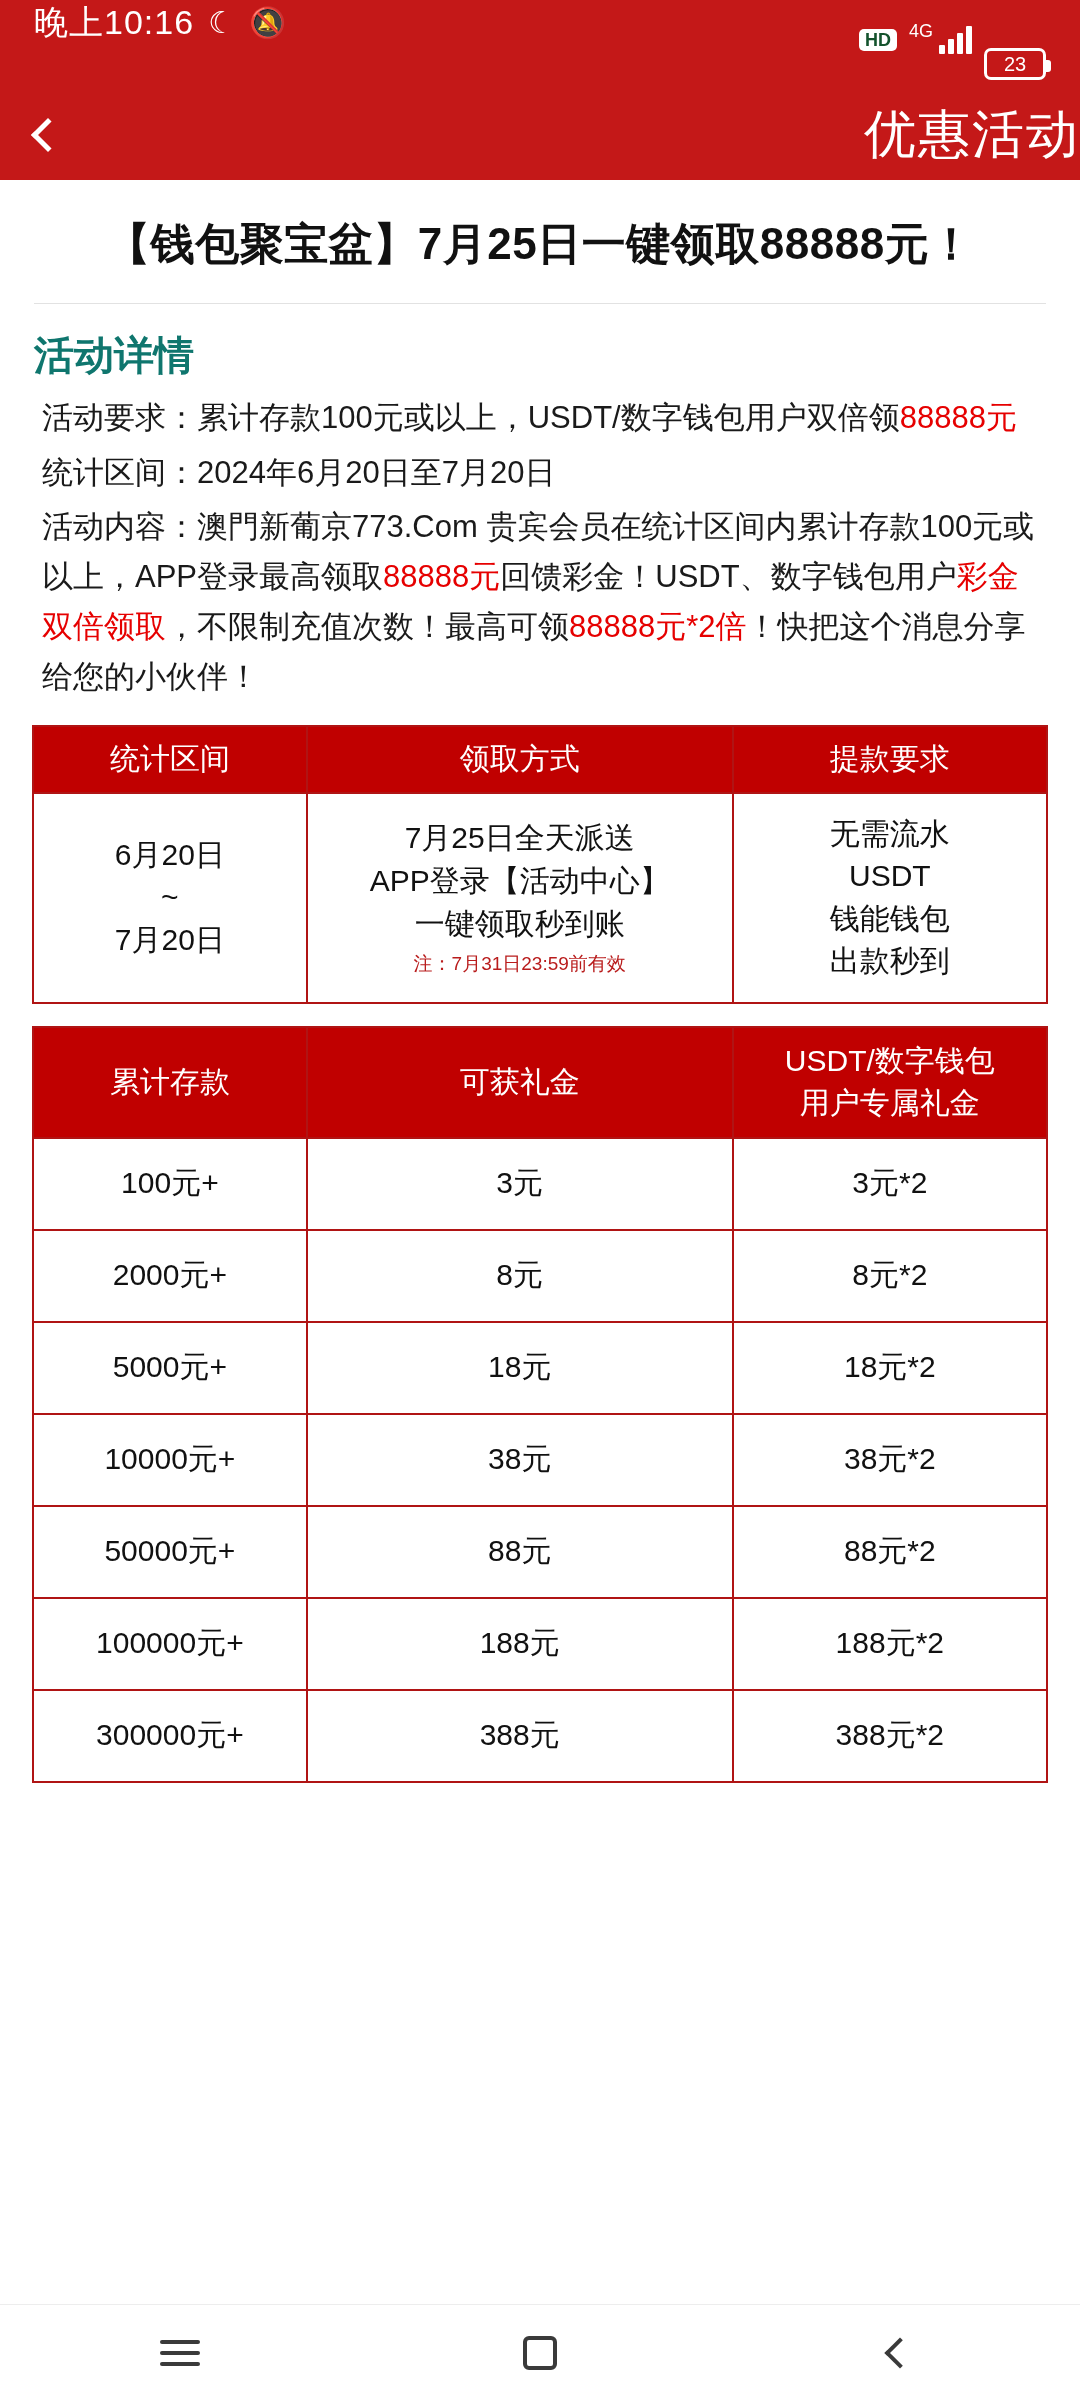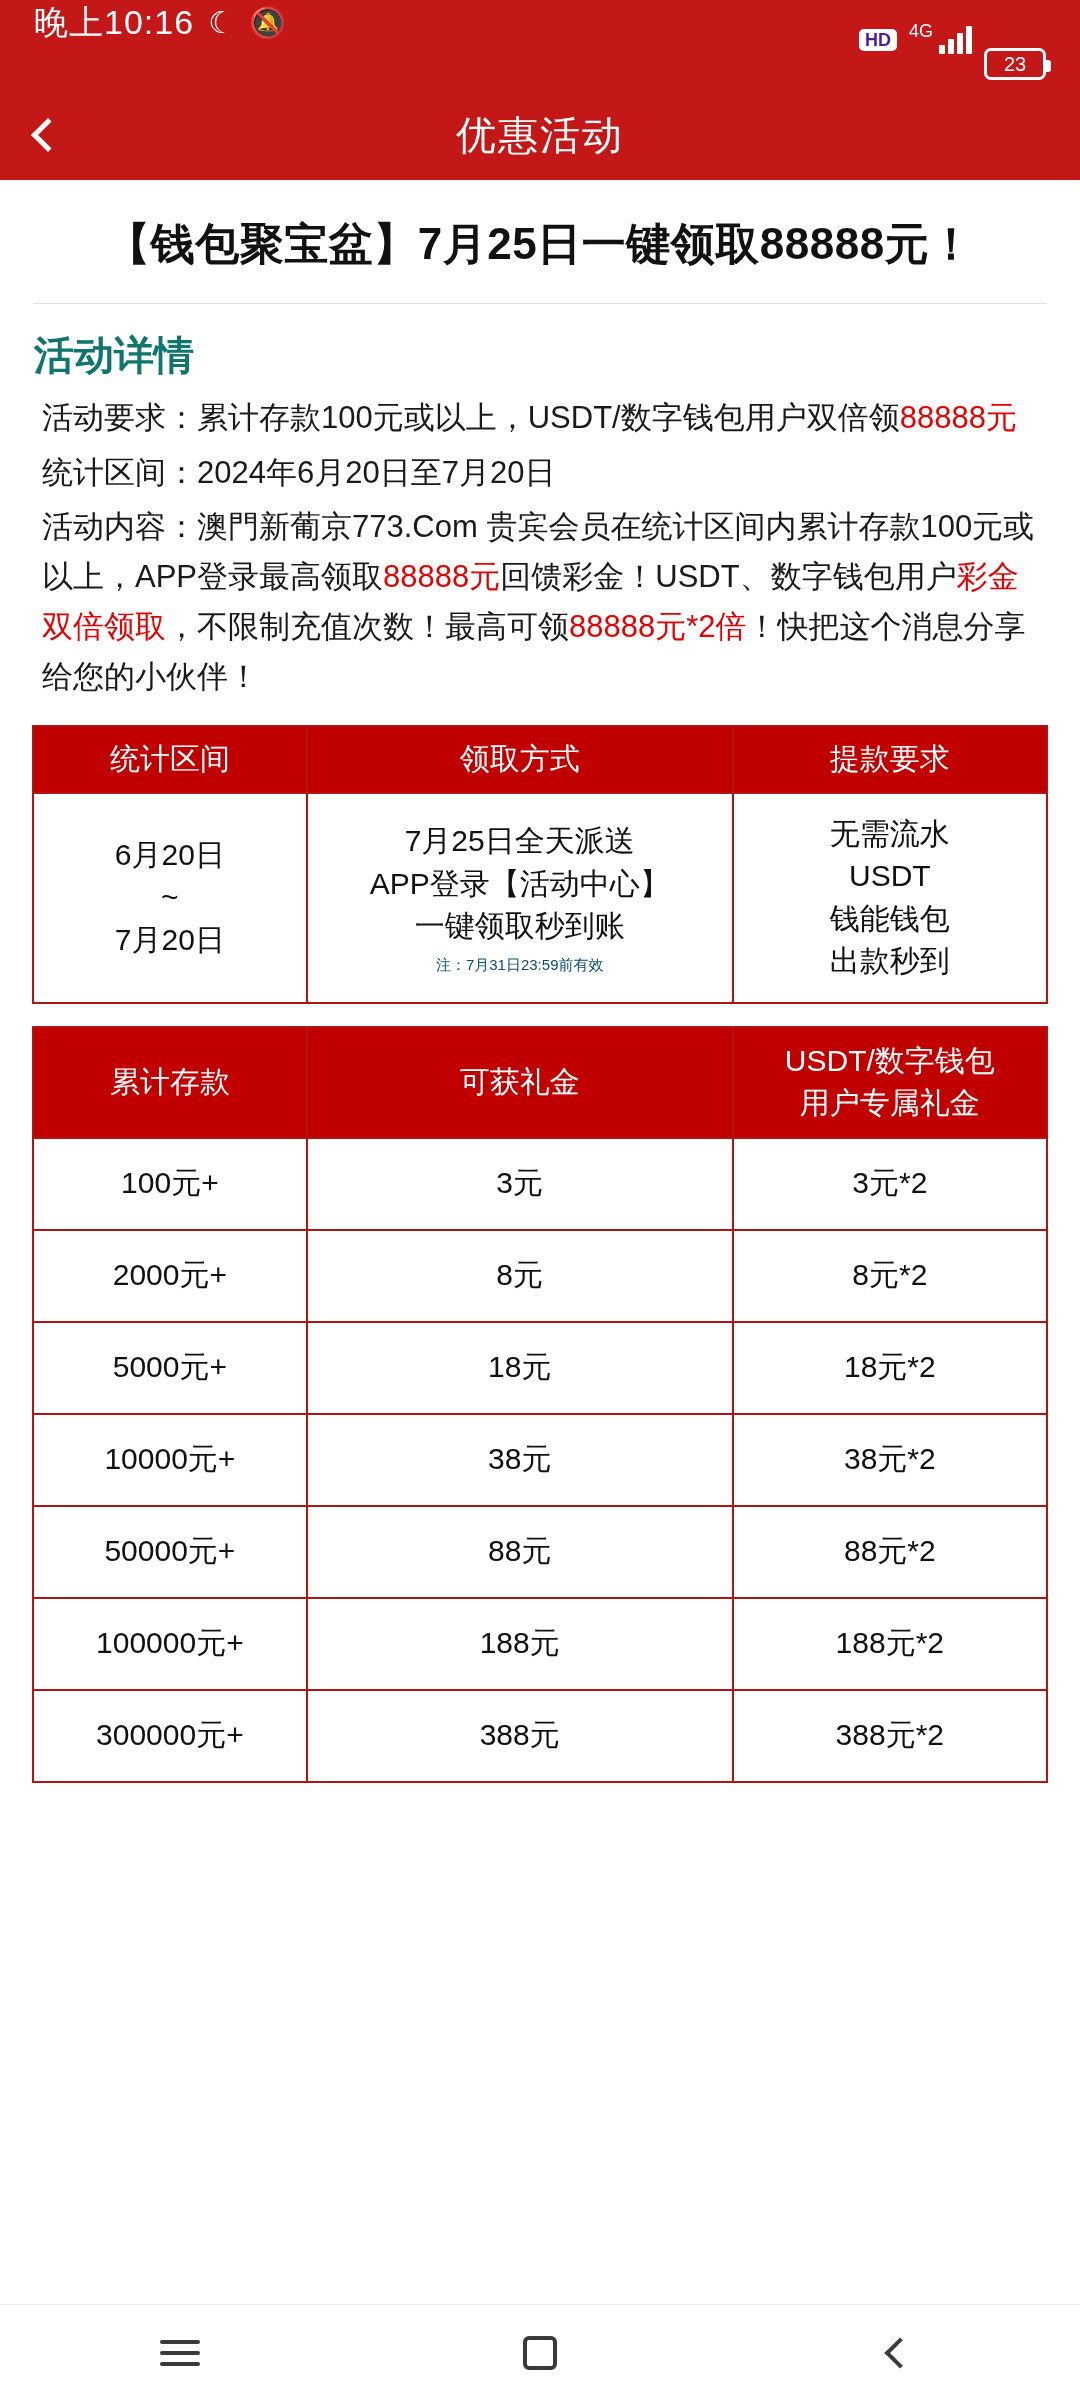--- a/index.html
+++ b/index.html
@@ -21,21 +21,21 @@
     justify-content: space-between;
     padding: 0 34px;
   }
   .status-left { display: flex; align-items: center; gap: 14px; }
   .status-time { font-size: 34px; letter-spacing: 1px; }
   .moon-icon { font-size: 30px; line-height: 1; }
   .bell-off-icon { font-size: 30px; line-height: 1; position: relative; }
   .status-right { display: flex; align-items: center; gap: 12px; }
   .hd-badge {
     font-size: 18px; font-weight: bold;
-    background: #ffffff; color: #4c1d95;
+    background: #ffffff; color: #14532d;
     border-radius: 5px; padding: 2px 6px; line-height: 1;
   }
   .net-type { font-size: 18px; line-height: 1; margin-right: -6px; position: relative; top: -9px; }
   .signal-bars { display: flex; align-items: flex-end; gap: 3px; height: 28px; }
   .signal-bars i { width: 6px; background: #ffffff; display: block; border-radius: 1px; }
   .signal-bars i:nth-child(1) { height: 9px; }
   .signal-bars i:nth-child(2) { height: 15px; }
   .signal-bars i:nth-child(3) { height: 21px; }
   .signal-bars i:nth-child(4) { height: 28px; }
   .battery {
@@ -62,22 +62,22 @@
     display: flex; align-items: center; justify-content: center;
   }
   .back-chevron {
     display: inline-block;
     width: 24px; height: 24px;
     border-left: 5px solid #ffffff;
     border-bottom: 5px solid #ffffff;
     transform: rotate(45deg);
   }
   .appbar-title {
-    position: absolute; left: 0; right: 0; text-align: center;
-    font-size: 40px; font-weight: 500; letter-spacing: 2px;
+    position: absolute; left: 0; right: 0; text-align: right;
+    font-size: 52px; font-weight: 500; letter-spacing: 2px;
   }
 
   
   .content { padding: 0 32px; }
 
   .promo-title {
     font-size: 44px;
     font-weight: bold;
     color: #111111;
     text-align: center;
@@ -123,21 +123,21 @@
     color: #ffffff !important;
     font-size: 32px;
     font-weight: normal;
     padding: 22px 6px;
   }
   .col1 { width: 27%; }
   .col2 { width: 42%; }
   .col3 { width: 31%; }
 
   .cell-lines div { line-height: 1.42; }
-  .note { color: #0c4a6e; font-size: 15px; margin-top: 6px; }
+  .note { color: #b91c1c; font-size: 19px; margin-top: 6px; }
   .red-cell { color: #e60000; }
   .tall-cell { height: 210px; }
   .row-cell { height: 92px; }
 
   
   .navbar {
     position: absolute;
     left: 0; right: 0; bottom: 0;
     height: 96px;
     background: #ffffff;

